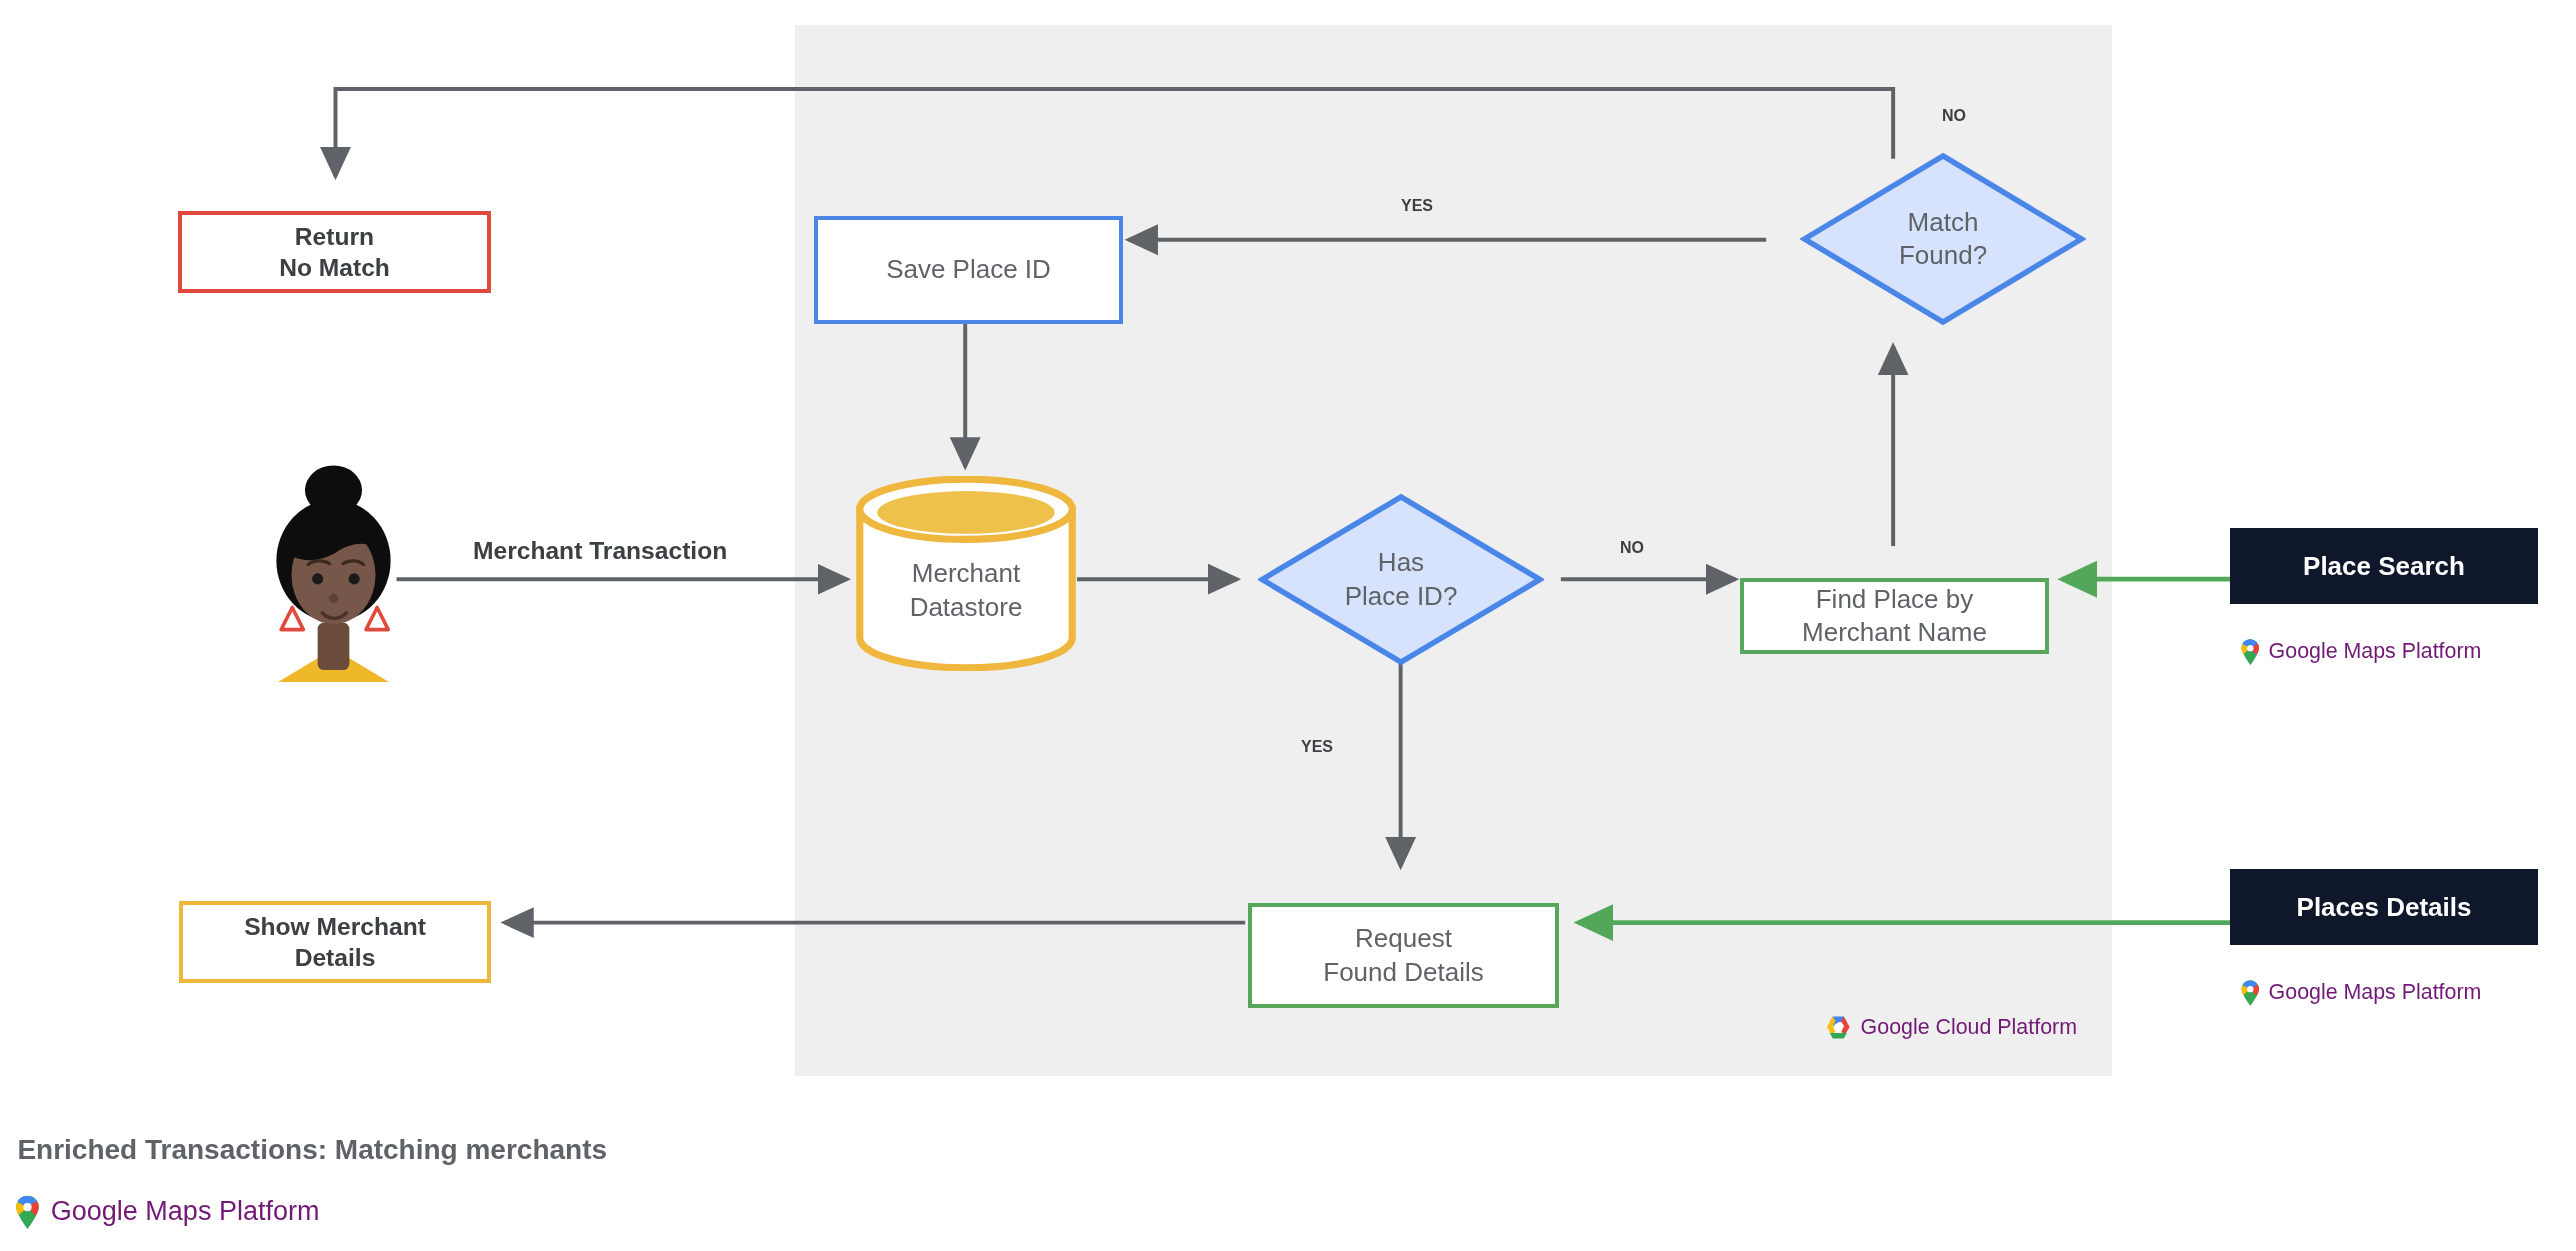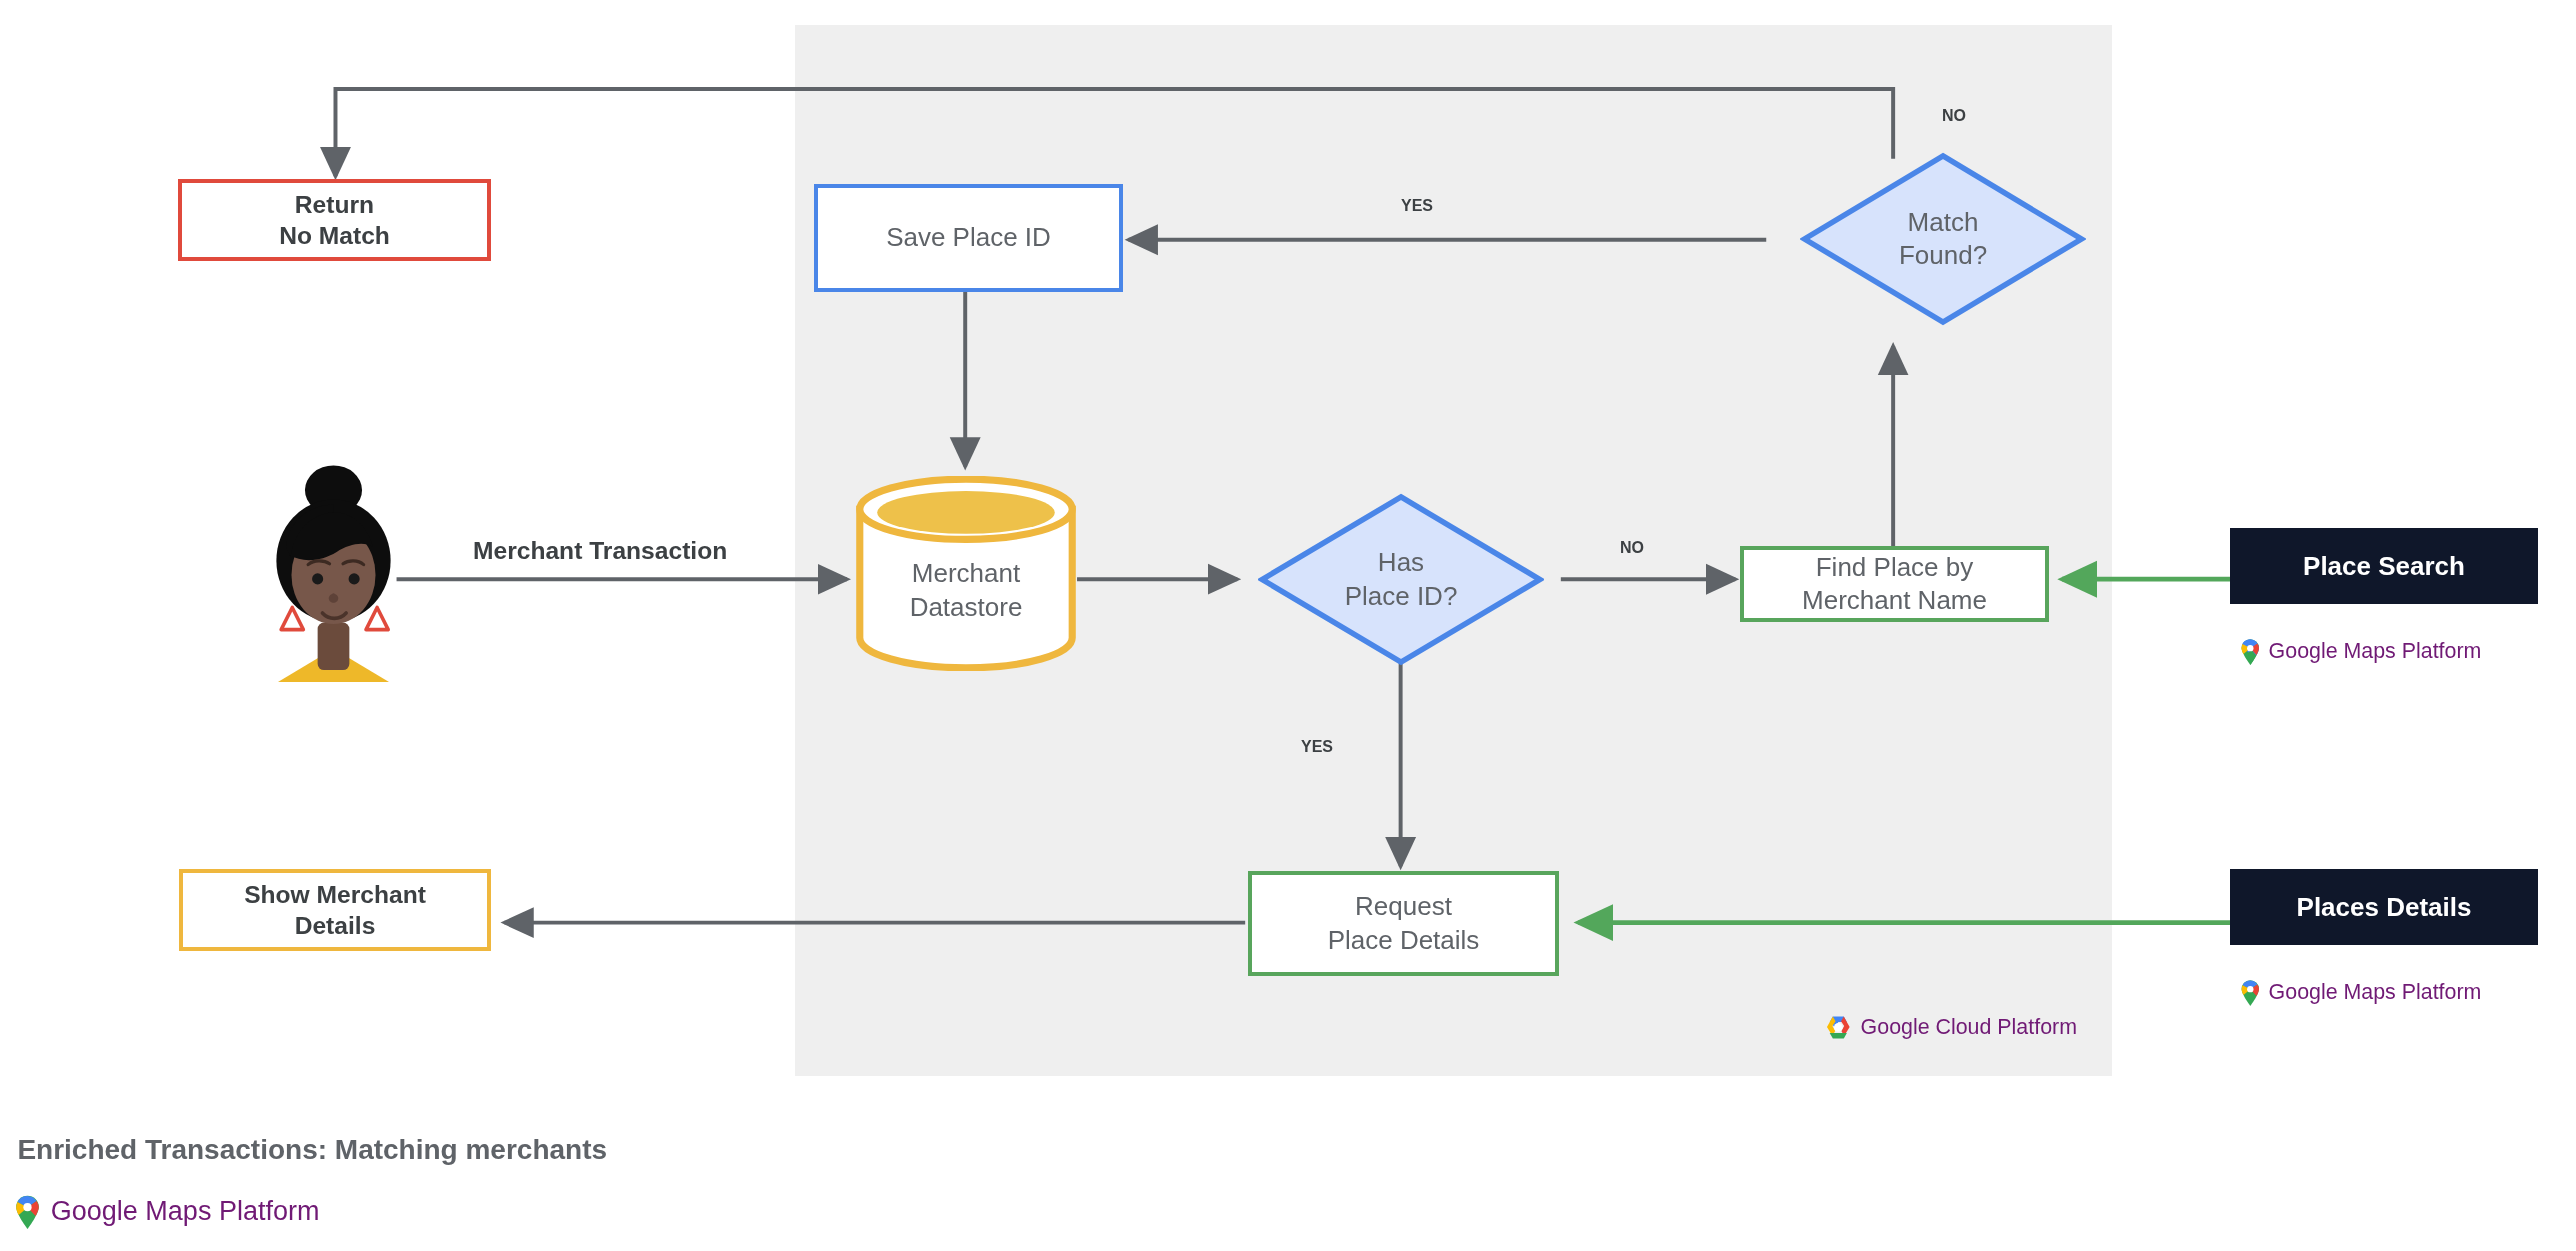--- a/index.html
+++ b/index.html
@@ -49,20 +49,21 @@
     display: flex;
     align-items: center;
     justify-content: center;
     text-align: center;
     line-height: 1.28;
   }
 
   .box-outline {
     background: #ffffff;
     border-style: solid;
+    margin-top: 32px;
   }
 
   .node-red {
     border-width: 4.8px;
     border-color: #e04a3c;
     color: #3c4043;
     font-weight: bold;
     font-size: 24.6px;
   }
 
@@ -290,21 +291,21 @@
   <div class="node box-outline node-green" style="left:1740px; top:546px; width:309px; height:76px;">
     <span>
       <span>Find Place by</span><br>
       <span>Merchant Name</span>
     </span>
   </div>
 
   <div class="node box-outline node-green" style="left:1248px; top:871px; width:311px; height:105px;">
     <span>
       <span>Request</span><br>
-      <span>Place Details</span>
+      <span>Found Details</span>
     </span>
   </div>
 
   <div class="node box-outline node-yellow" style="left:179px; top:869px; width:312px; height:82px;">
     <span>
       <span>Show Merchant</span><br>
       <span>Details</span>
     </span>
   </div>
 

